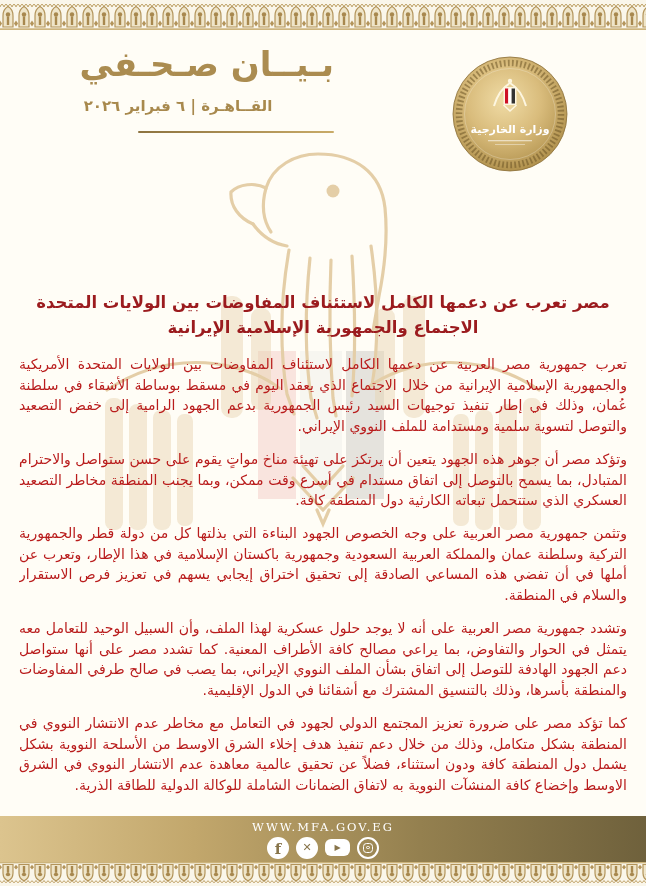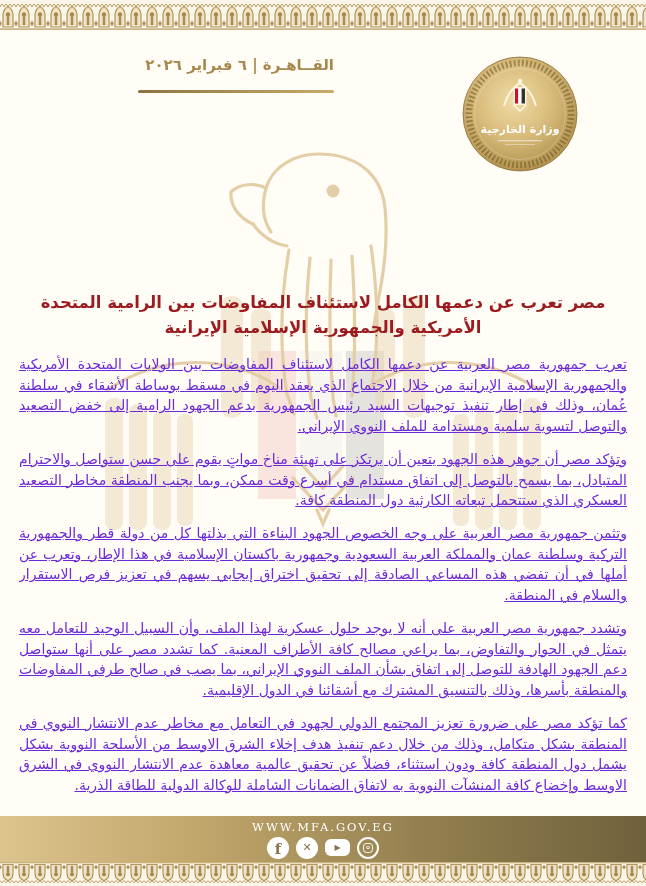--- a/index.html
+++ b/index.html
@@ -16,44 +16,44 @@
   
   .masthead{
     position:absolute; top:44px; left:22px; width:312px;
     direction:rtl; color:#ab8c50;
   }
   .masthead h1{
     margin:0; font-size:34px; line-height:1.2; font-weight:bold;
     text-align:right; letter-spacing:1px;
   }
   .dateline{
-    margin-top:12px; font-size:15px; font-weight:bold; 
+    margin-top:12px; font-size:15px; font-weight:bold; text-align:center;
     color:#a8894d;
   }
   .gold-rule{
     margin-top:16px; width:196px; height:2.5px;
     background:linear-gradient(to right,#8d7340,#c9ab68);
     border-radius:2px;
   }
-  .seal{position:absolute; top:54px; left:460px; width:120px; height:120px;}
+  .seal{position:absolute; top:54px; left:450px; width:120px; height:120px;}
   .seal svg{display:block;}
   
   .watermark{position:absolute; top:146px; left:103px; width:440px; height:404px; opacity:.55; z-index:1; pointer-events:none;}
   
   .main{
     position:absolute; top:290px; left:19px; right:19px; bottom:74px;
     direction:rtl; z-index:2; overflow:hidden;
   }
   .title{
     margin:0 8px 14px; font-size:16.5px; line-height:25px; font-weight:bold;
     color:#9b1b1e; text-align:center;
   }
   .main p{
-    margin:0 0 12px; font-size:14px; line-height:1.48; color:#6d28d9;
-    text-align:justify; font-weight:500;text-decoration:underline;
+    margin:0 0 12px; font-size:14px; line-height:1.48; color:#b91c1c;
+    text-align:justify; font-weight:500;
   }
   
   .footer-bar{
     position:absolute; left:0; right:0; bottom:24px; height:46px; z-index:3;
     background:linear-gradient(90deg,#dcc48e 0%,#c2a76c 30%,#94804f 65%,#6f613c 100%);
     display:flex; flex-direction:column; align-items:center; justify-content:center; gap:3px;
   }
   .site-url{
     color:#fff; font-family:"DejaVu Serif", serif; font-size:11.5px;
     letter-spacing:2px;
@@ -91,20 +91,21 @@
           <path d="M-2,23.5 L0,20.5 L2,23.5 L0,26.5 Z" fill="#b3945a"></path>
           <path d="M14,23.5 L16,20.5 L18,23.5 L16,26.5 Z" fill="#b3945a"></path>
           <rect y="28.3" width="16" height="1.7" fill="#cdb47c"></rect>
         </pattern>
       </defs>
       <rect width="646" height="30" fill="url(#bp)"></rect>
     </svg>
   </div>
 
   <div class="masthead">
+    <h1>بـيــان صـحـفي</h1>
     <div class="dateline">القــاهـرة | ٦ فبراير ٢٠٢٦</div>
     <div class="gold-rule"></div>
   </div>
 
   <div class="seal">
     <svg viewBox="0 0 120 120" width="120" height="120">
       <defs>
         <radialGradient id="goldg" cx="45%" cy="38%" r="72%">
           <stop offset="0%" stop-color="#f0dca6"></stop>
           <stop offset="45%" stop-color="#d9bc7c"></stop>
@@ -166,21 +167,21 @@
         <path d="M4,244 C70,200 142,216 176,242"></path>
         <path d="M436,244 C370,200 298,216 264,242"></path>
         <path d="M190,332 L220,364 L250,332"></path>
         <path d="M200,320 L220,342 L240,320"></path>
         <path d="M214,364 L220,378 L226,364"></path>
       </g>
     </svg>
   </div>
 
   <div class="main">
-    <h2 class="title">مصر تعرب عن دعمها الكامل لاستئناف المفاوضات بين الرامية المتحدة الأمريكية والجمهورية الإسلامية الإيرانية</h2>
+    <h2 class="title">مصر تعرب عن دعمها الكامل لاستئناف المفاوضات بين الولايات المتحدة الاجتماع والجمهورية الإسلامية الإيرانية</h2>
     <p>تعرب جمهورية مصر العربية عن دعمها الكامل لاستئناف المفاوضات بين الولايات المتحدة الأمريكية والجمهورية الإسلامية الإيرانية من خلال الاجتماع الذي يعقد اليوم في مسقط بوساطة الأشقاء في سلطنة عُمان، وذلك في إطار تنفيذ توجيهات السيد رئيس الجمهورية بدعم الجهود الرامية إلى خفض التصعيد والتوصل لتسوية سلمية ومستدامة للملف النووي الإيراني.</p>
     <p>وتؤكد مصر أن جوهر هذه الجهود يتعين أن يرتكز على تهيئة مناخ مواتٍ يقوم على حسن ستواصل والاحترام المتبادل، بما يسمح بالتوصل إلى اتفاق مستدام في أسرع وقت ممكن، وبما يجنب المنطقة مخاطر التصعيد العسكري الذي ستتحمل تبعاته الكارثية دول المنطقة كافة.</p>
     <p>وتثمن جمهورية مصر العربية على وجه الخصوص الجهود البناءة التي بذلتها كل من دولة قطر والجمهورية التركية وسلطنة عمان والمملكة العربية السعودية وجمهورية باكستان الإسلامية في هذا الإطار، وتعرب عن أملها في أن تفضي هذه المساعي الصادقة إلى تحقيق اختراق إيجابي يسهم في تعزيز فرص الاستقرار والسلام في المنطقة.</p>
     <p>وتشدد جمهورية مصر العربية على أنه لا يوجد حلول عسكرية لهذا الملف، وأن السبيل الوحيد للتعامل معه يتمثل في الحوار والتفاوض، بما يراعي مصالح كافة الأطراف المعنية. كما تشدد مصر على أنها ستواصل دعم الجهود الهادفة للتوصل إلى اتفاق بشأن الملف النووي الإيراني، بما يصب في صالح طرفي المفاوضات والمنطقة بأسرها، وذلك بالتنسيق المشترك مع أشقائنا في الدول الإقليمية.</p>
     <p>كما تؤكد مصر على ضرورة تعزيز المجتمع الدولي لجهود في التعامل مع مخاطر عدم الانتشار النووي في المنطقة بشكل متكامل، وذلك من خلال دعم تنفيذ هدف إخلاء الشرق الاوسط من الأسلحة النووية بشكل يشمل دول المنطقة كافة ودون استثناء، فضلاً عن تحقيق عالمية معاهدة عدم الانتشار النووي في الشرق الاوسط وإخضاع كافة المنشآت النووية به لاتفاق الضمانات الشاملة للوكالة الدولية للطاقة الذرية.</p>
   </div>
 
   <div class="footer-bar">
     <div class="site-url">WWW.MFA.GOV.EG</div>
     <div class="social">

